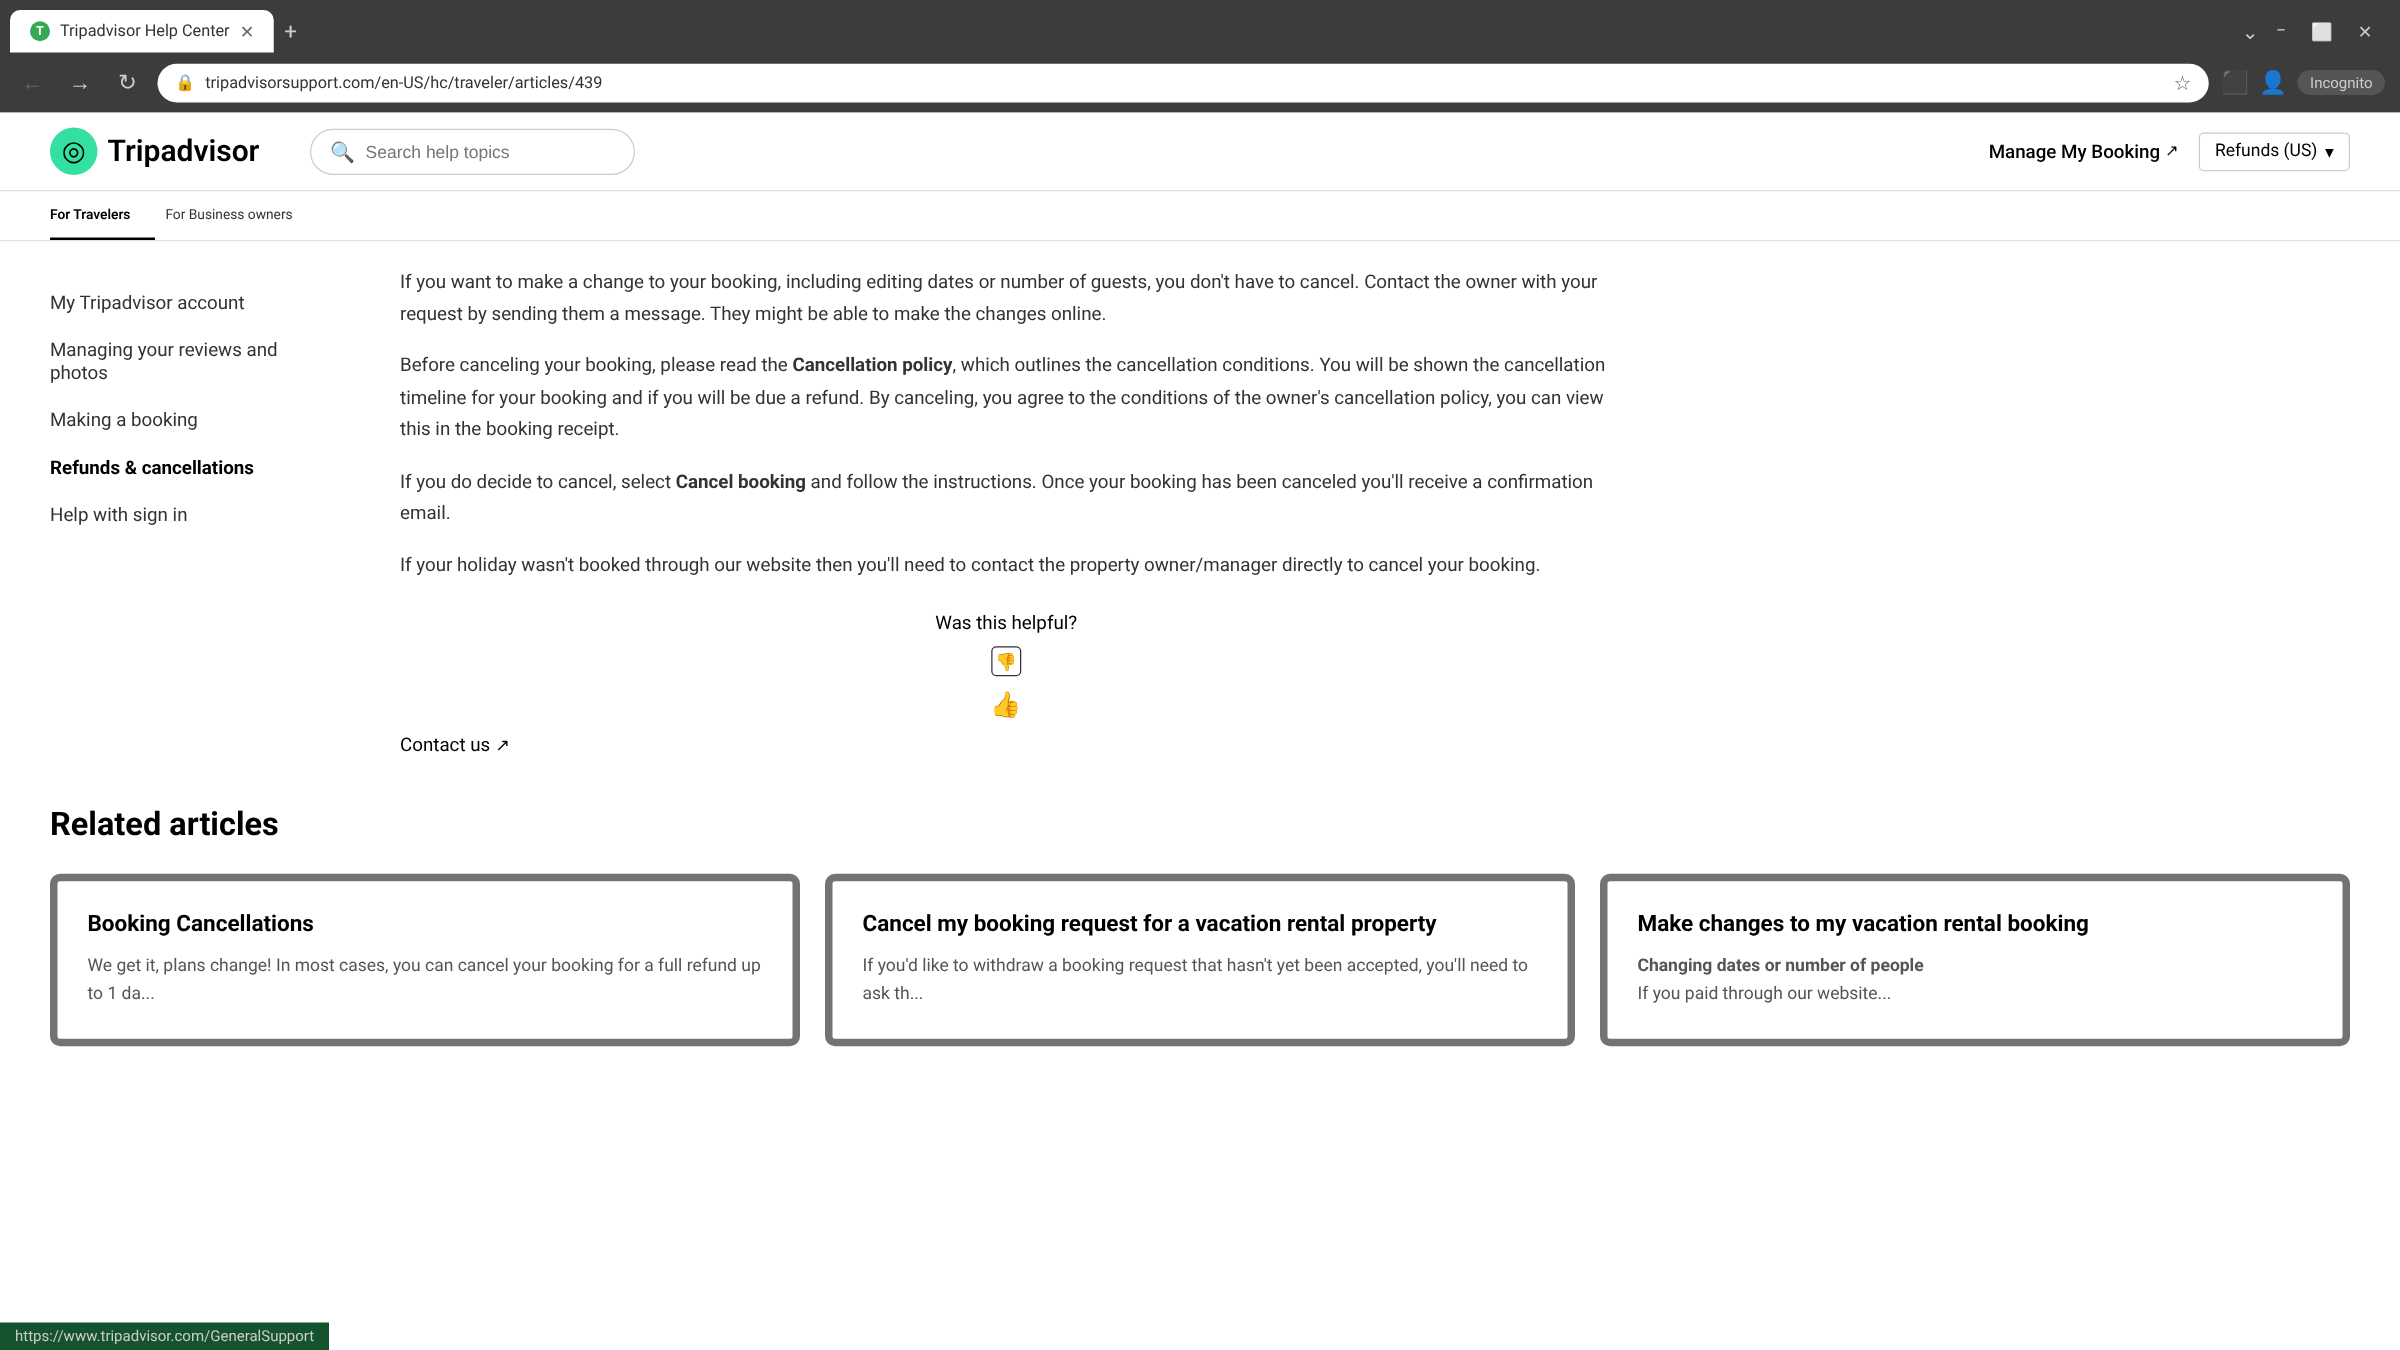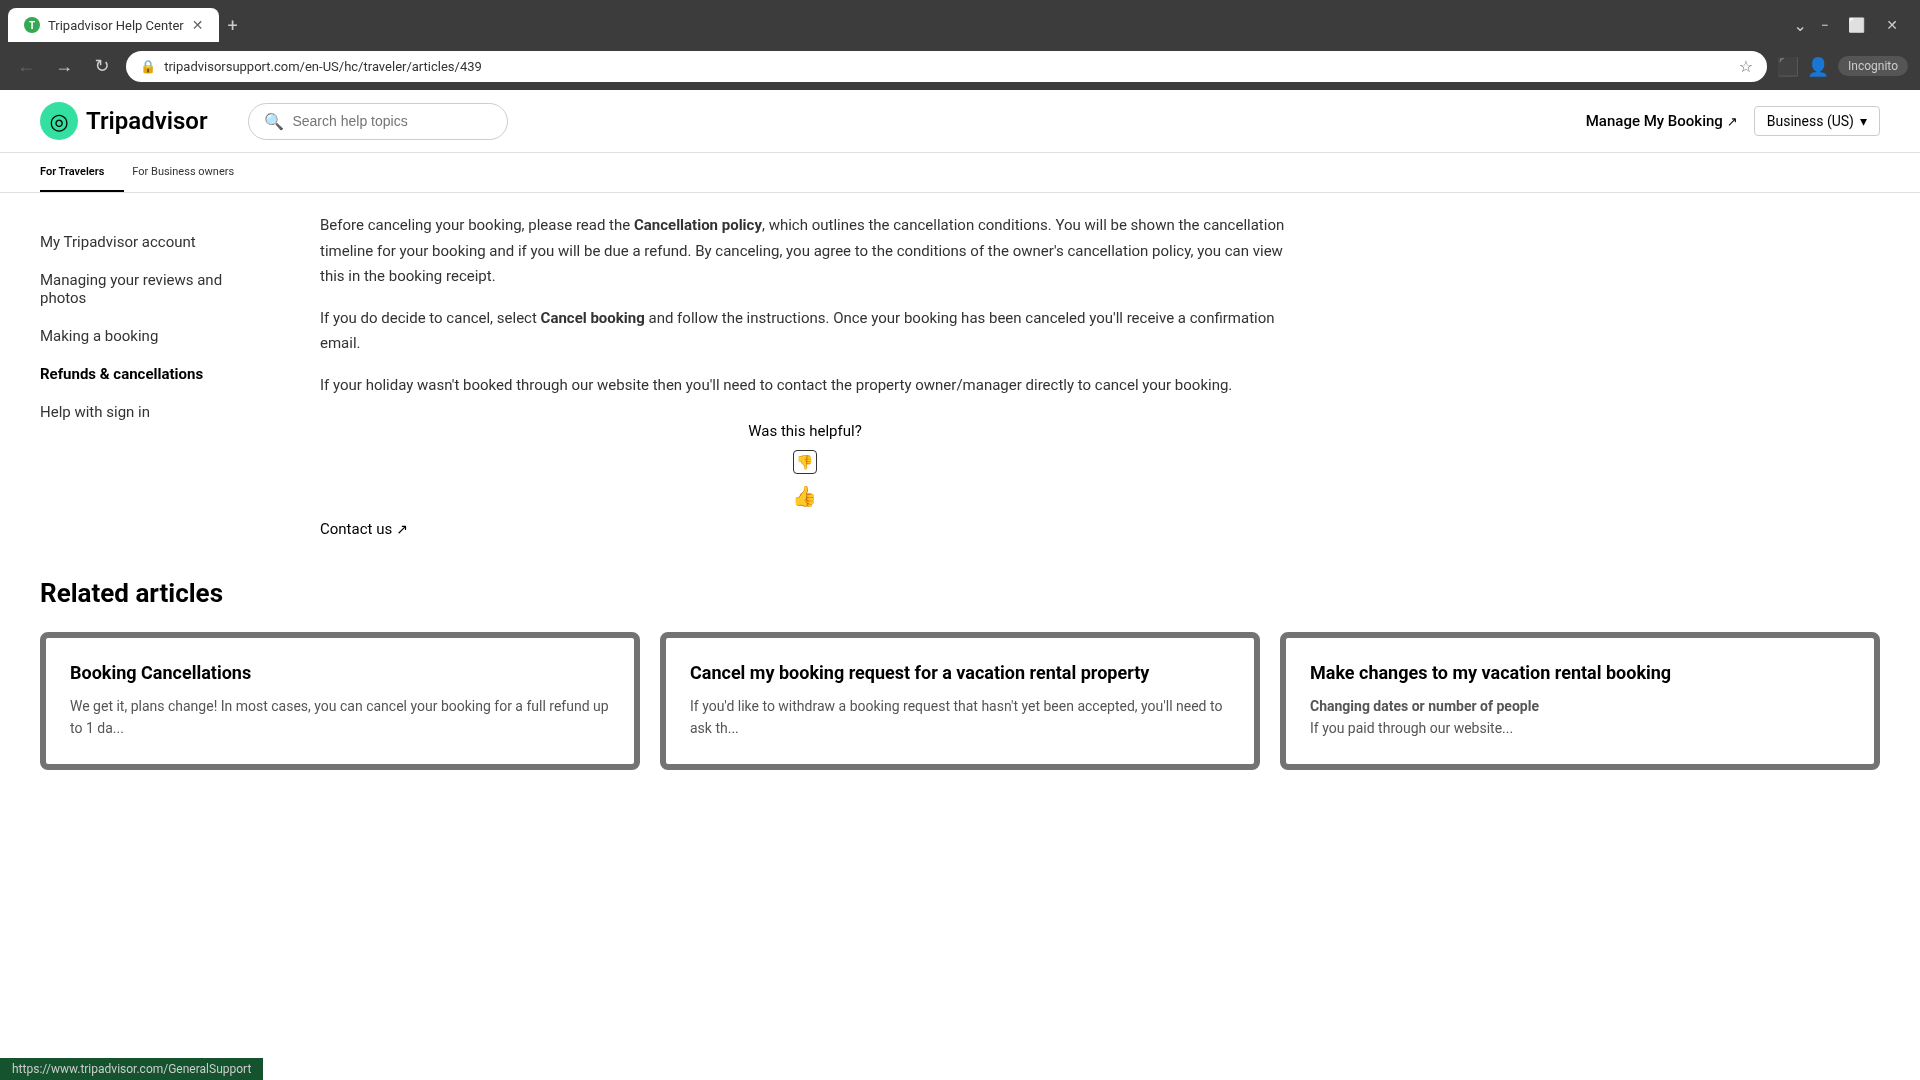--- a/index.html
+++ b/index.html
@@ -142,21 +142,21 @@
     <div class="search-box">
       <span style="color:#555;font-size:16px;">🔍</span>
       <input type="text" placeholder="Search help topics" style="">
     </div>
     <div class="header-right">
       <a class="manage-booking-link">
         <span>Manage My Booking</span>
         <span class="external-link-icon">↗</span>
       </a>
       <div class="lang-select">
-        <span>Business (US)</span>
+        <span>Refunds (US)</span>
         <span>▾</span>
       </div>
     </div>
   </div>
 
   <div class="nav-tabs">
     <div class="nav-tab active">
       <span>For Travelers</span>
     </div>
     <div class="nav-tab">
@@ -179,20 +179,23 @@
       <div class="sidebar-item active">
         <span>Refunds &amp; cancellations</span>
       </div>
       <div class="sidebar-item">
         <span>Help with sign in</span>
       </div>
     </div>
 
     <div class="content">
       <div class="content-text">
+        <p>
+          If you want to make a change to your booking, including editing dates or number of guests, you don't have to cancel. Contact the owner with your request by sending them a message. They might be able to make the changes online.
+        </p>
         <p>
           Before canceling your booking, please read the <span class="bold">Cancellation policy</span>, which outlines the cancellation conditions. You will be shown the cancellation timeline for your booking and if you will be due a refund. By canceling, you agree to the conditions of the owner's cancellation policy, you can view this in the booking receipt.
         </p>
         <p>
           If you do decide to cancel, select <span class="bold">Cancel booking</span> and follow the instructions. Once your booking has been canceled you'll receive a confirmation email.
         </p>
         <p>
           If your holiday wasn't booked through our website then you'll need to contact the property owner/manager directly to cancel your booking.
         </p>
       </div>

